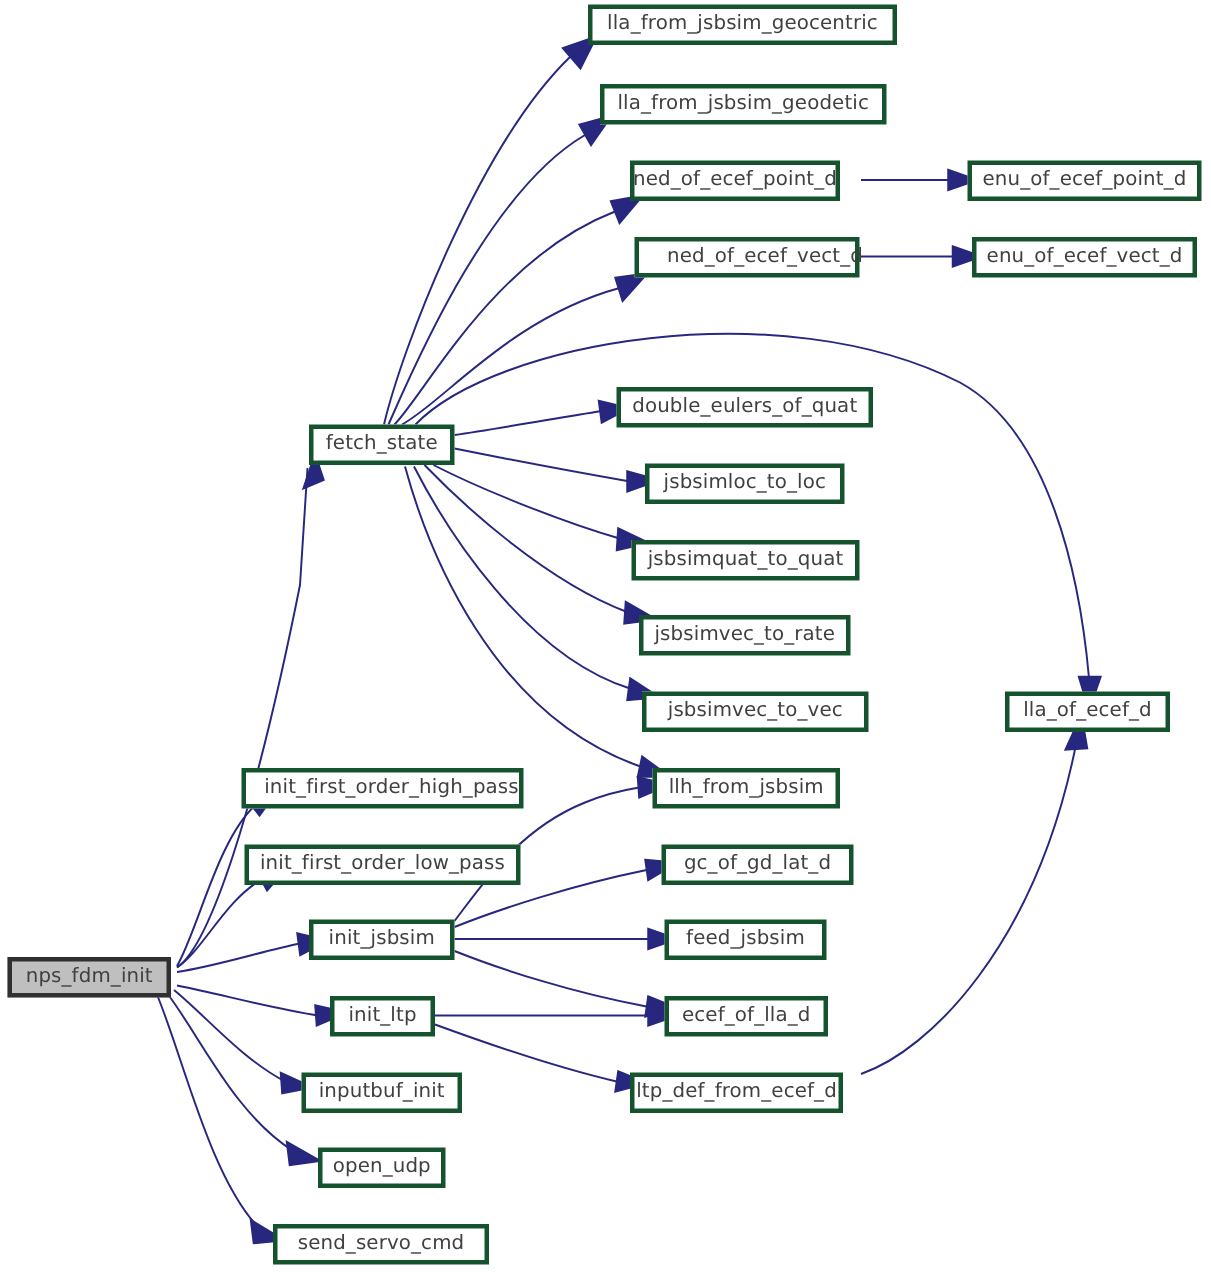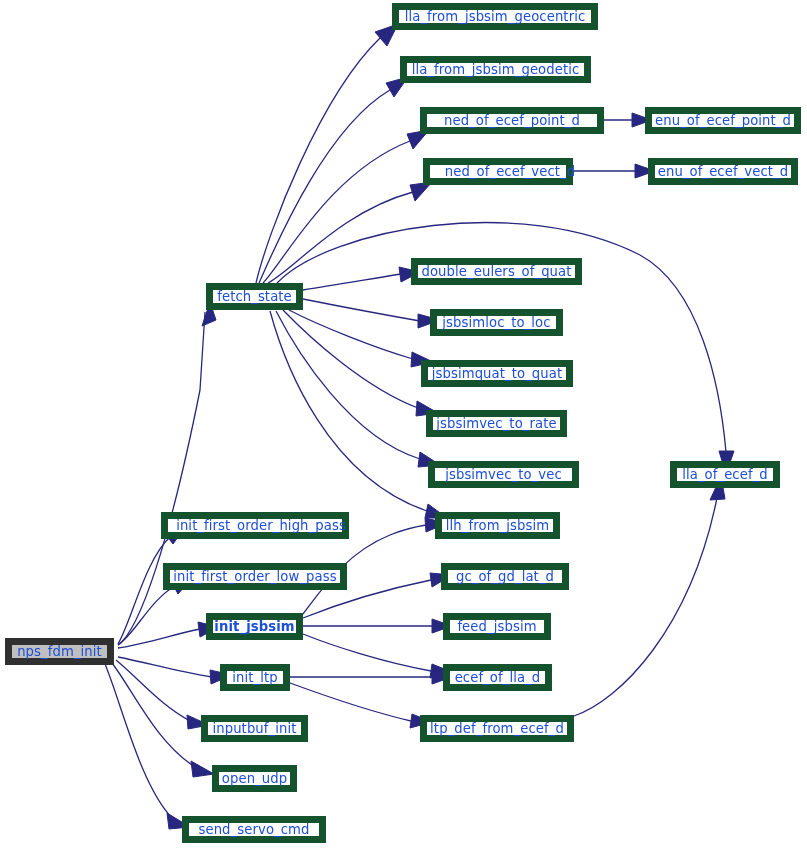--- a/index.html
+++ b/index.html
@@ -21,23 +21,23 @@
     position: absolute;
     left: 0;
     top: 0;
     width: 807px;
     height: 848px;
     pointer-events: none;
   }
   .node {
     position: absolute;
     box-sizing: border-box;
-    border: 7px solid #14532d;
+    border: 3px solid #14532d;
     background: #ffffff;
-    color: #1d4ed8;
+    color: #404040;
     font-size: 13.2px;
     line-height: 1;
     display: flex;
     align-items: center;
     justify-content: center;
     white-space: nowrap;
     letter-spacing: 0.1px;
     z-index: 5;
   }
   .node.current {
@@ -174,21 +174,21 @@
       </div>
       <div class="node" style="left: 206px; top: 283px; width: 97px; height: 27px;">
         <span class="node-label">fetch_state</span>
       </div>
       <div class="node" style="left: 392px; top: 3px; width: 206px; height: 27px;">
         <span class="node-label">lla_from_jsbsim_geocentric</span>
       </div>
       <div class="node" style="left: 400px; top: 56px; width: 191px; height: 27px;">
         <span class="node-label">lla_from_jsbsim_geodetic</span>
       </div>
-      <div class="node" style="left: 420px; top: 107px; width: 184px; height: 27px;">
+      <div class="node" style="left: 420px; top: 107px; width: 140px; height: 27px;">
         <span class="node-label">ned_of_ecef_point_d</span>
       </div>
       <div class="node" style="left: 423px; top: 158px; width: 150px; height: 27px; padding-left: 24px;">
         <span class="node-label">ned_of_ecef_vect_d</span>
       </div>
       <div class="node" style="left: 645px; top: 107px; width: 156px; height: 27px;">
         <span class="node-label">enu_of_ecef_point_d</span>
       </div>
       <div class="node" style="left: 648px; top: 158px; width: 150px; height: 27px;">
         <span class="node-label">enu_of_ecef_vect_d</span>
@@ -216,36 +216,36 @@
       </div>
       <div class="node" style="left: 161px; top: 512px; width: 188px; height: 27px; padding-left: 12px;">
         <span class="node-label">init_first_order_high_pass</span>
       </div>
       <div class="node" style="left: 441px; top: 563px; width: 128px; height: 27px;">
         <span class="node-label">gc_of_gd_lat_d</span>
       </div>
       <div class="node" style="left: 163px; top: 563px; width: 184px; height: 27px;">
         <span class="node-label">init_first_order_low_pass</span>
       </div>
-      <div class="node" style="left: 206px; top: 613px; width: 97px; height: 27px; font-weight: bold;">
+      <div class="node" style="left: 206px; top: 613px; width: 97px; height: 27px;">
         <span class="node-label">init_jsbsim</span>
       </div>
       <div class="node" style="left: 443px; top: 613px; width: 108px; height: 27px;">
         <span class="node-label">feed_jsbsim</span>
       </div>
       <div class="node" style="left: 220px; top: 664px; width: 70px; height: 27px;">
         <span class="node-label">init_ltp</span>
       </div>
       <div class="node" style="left: 443px; top: 664px; width: 109px; height: 27px;">
         <span class="node-label">ecef_of_lla_d</span>
       </div>
       <div class="node" style="left: 201px; top: 715px; width: 107px; height: 27px;">
         <span class="node-label">inputbuf_init</span>
       </div>
-      <div class="node" style="left: 420px; top: 715px; width: 154px; height: 27px;">
+      <div class="node" style="left: 420px; top: 715px; width: 142px; height: 27px;">
         <span class="node-label">ltp_def_from_ecef_d</span>
       </div>
       <div class="node" style="left: 212px; top: 765px; width: 85px; height: 27px;">
         <span class="node-label">open_udp</span>
       </div>
       <div class="node" style="left: 182px; top: 816px; width: 144px; height: 27px;">
         <span class="node-label">send_servo_cmd</span>
       </div>
     </div>
 </div>

